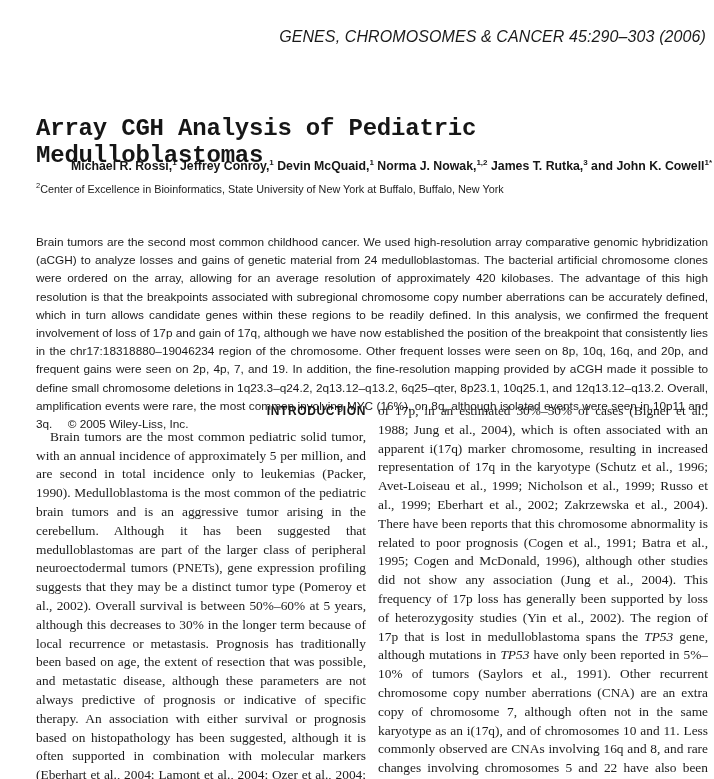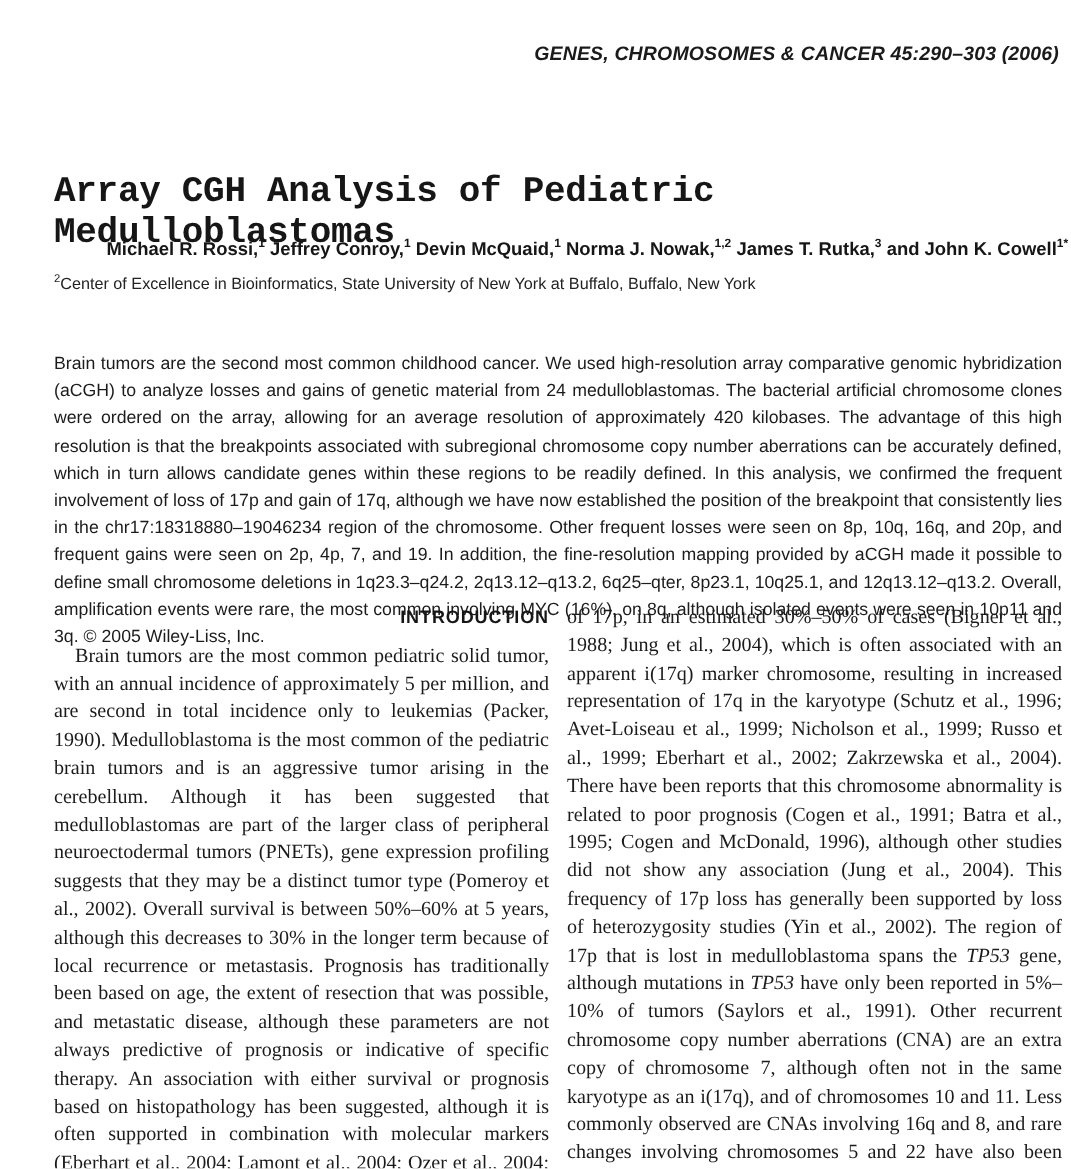--- a/index.html
+++ b/index.html
@@ -8,22 +8,22 @@
     width:714px;height:779px;
     background:#ffffff;
     overflow:hidden;
     color:#1c1c1c;
   }
 
   .journal-line{
     position:absolute;top:28px;left:36px;width:670px;
     text-align:right;
     font-family:"Liberation Sans","DejaVu Sans",sans-serif;
-    font-weight:bold;font-style:italic;
-    font-size:13px;letter-spacing:0.1px;color:#1a1a1a;
+    font-weight:normal;font-style:italic;
+    font-size:16px;letter-spacing:0.1px;color:#1a1a1a;
   }
   .article-title{
     position:absolute;top:99px;left:36px;width:672px;
     font-family:Liberation Mono, monospace;
     font-weight:bold;font-size:24px;letter-spacing:-0.2px;color:#161616;
   }
   .authors{
     position:absolute;top:158px;left:36px;width:672px;
     font-family:"Liberation Sans","DejaVu Sans",sans-serif;
     font-weight:bold;font-size:12.3px;color:#161616;margin-left:35px;
@@ -34,21 +34,21 @@
     font-family:"Liberation Sans","DejaVu Sans",sans-serif;
     font-size:10.8px;line-height:14.4px;color:#222;
   }
   .affiliations sup{font-size:7.5px;}
   .abstract{
     position:absolute;top:233px;left:36px;width:672px;
     font-family:"Liberation Sans","DejaVu Sans",sans-serif;
     font-size:11.8px;line-height:18.2px;
     text-align:justify;color:#1b1b1b;
   }
-  .abstract .copyright{display:inline-block;white-space:nowrap;}
+  .abstract .copyright{display:inline-block;margin-left:12px;white-space:nowrap;}
   .col{
     position:absolute;top:402px;width:330px;
     font-family:"Liberation Serif","DejaVu Serif",serif;
     font-size:13.4px;line-height:18.8px;
     text-align:justify;color:#1b1b1b;
   }
   .col-left{left:36px;}
   .col-right{left:378px;}
   .section-heading{
     font-family:"Liberation Sans","DejaVu Sans",sans-serif;

